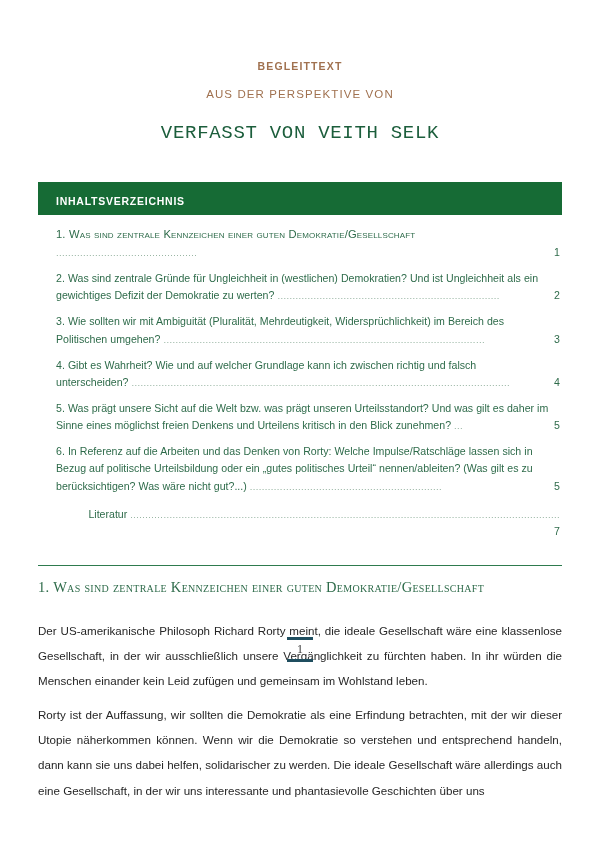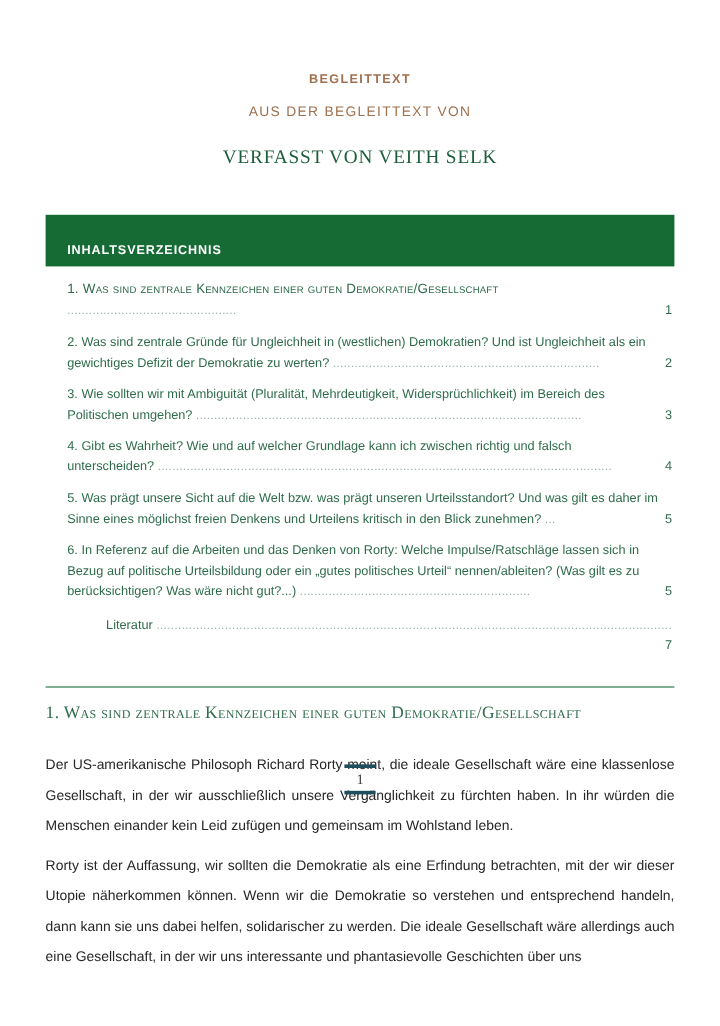--- a/index.html
+++ b/index.html
@@ -50,40 +50,40 @@
   .main-title {
     font-family: "Liberation Serif", serif;
     font-size: 30px;
     font-weight: 400;
     letter-spacing: 1.4px;
     color: #1F7347;
     margin: 0 0 26px 0;
     line-height: 1.15;
   }
   .byline {
-    font-family: Liberation Serif, serif;
-    font-size: 16px;
+    font-family: Liberation Mono, monospace;
+    font-size: 19px;
     font-weight: 400;
     letter-spacing: 0.7px;
     color: #1C5E3C;
     margin: 0;
     line-height: 1.2;
   }
 
   
   .toc {
     margin-top: 37px;
   }
   .toc-header {
     background: #166B35;
     color: #ffffff;
     font-size: 10.5px;
     font-weight: 700;
     letter-spacing: 0.75px;
-    padding: 24px 11px 7px 18px;
+    padding: 13px 11px 7px 18px;
     line-height: 1.2;
   }
   .toc-list {
     margin: 0;
     padding: 10px 2px 0 18px;
   }
   .toc-entry {
     display: flex;
     align-items: flex-end;
     font-size: 10.6px;
@@ -177,21 +177,21 @@
     padding: 1px 0;
   }
 </style>
 </head>
 <body>
 
 <div class="page">
 
   <div class="title-block">
     <div class="kicker">BEGLEITTEXT</div>
-    <div class="kicker2">AUS DER BEGLEITTEXT VON</div>
+    <div class="kicker2">AUS DER PERSPEKTIVE VON</div>
     <div class="byline">VERFASST VON VEITH SELK</div>
   </div>
 
   <div class="toc">
     <div class="toc-header">INHALTSVERZEICHNIS</div>
     <div class="toc-list">
         <div class="toc-entry smallcaps">
           <span class="toc-text">1. Was sind zentrale Kennzeichen einer guten Demokratie/Gesellschaft <span class="leader">...............................................</span></span>
           <span class="toc-page">1</span>
         </div>

